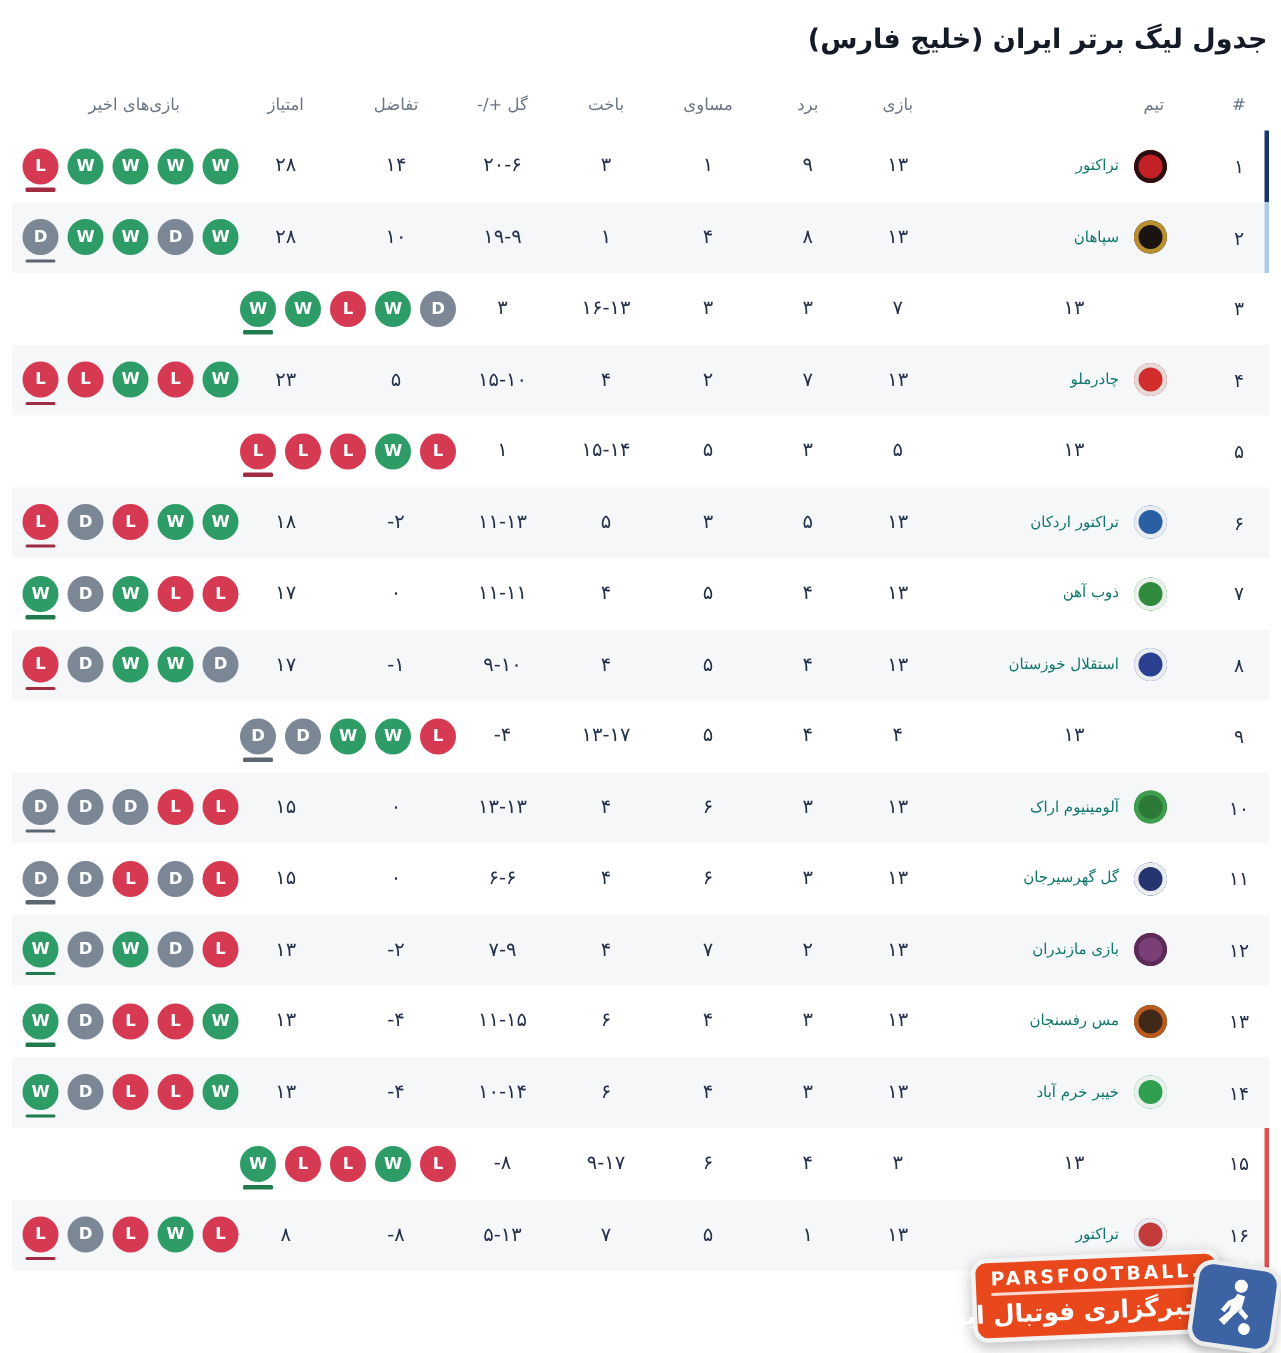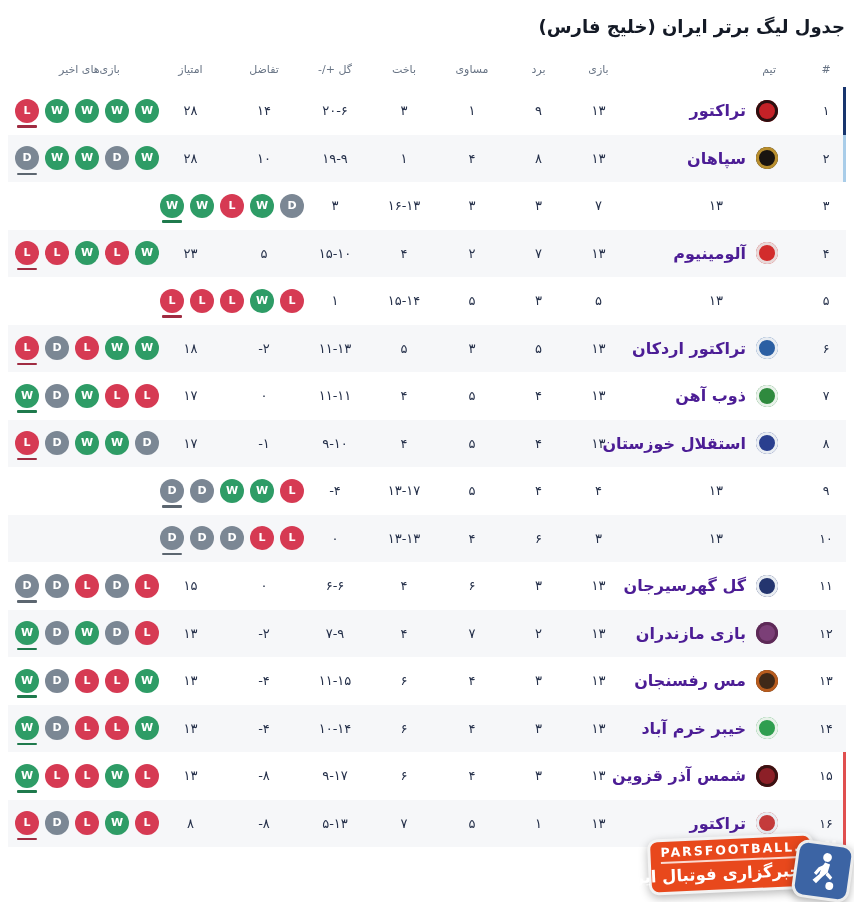--- a/index.html
+++ b/index.html
@@ -37,21 +37,21 @@
   .th-recent { text-align: center; padding-left: 18px; }
   .tr { height: 47.5px; position: relative; background: #ffffff; }
   .tr:nth-child(even) { background: #f6f7f9; }
   .td { display: flex; align-items: center; justify-content: center; font-size: 13px; color: #25304a; }
   .td-rank { font-size: 12.5px; }
   .td-team { justify-content: flex-start; padding-inline-start: 28px; gap: 10px; }
   .team-logo {
     width: 22px; height: 22px; border-radius: 50%;
     flex: 0 0 22px;
   }
-  .team-name { font-size: 16px; font-weight: 700; color: #4c1d95; white-space: nowrap; }
+  .team-name { font-size: 10px; font-weight: 400; color: #0f766e; white-space: nowrap; }
   .td-num { direction: ltr; }
   .td-form { direction: ltr; justify-content: flex-start; padding-left: 7px; }
   .fwrap { position: relative; width: 24px; height: 24px; margin-right: 6px; flex: 0 0 24px; }
   .badge {
     display: block; width: 24px; height: 24px; border-radius: 50%;
     color: #fff; font-size: 11px; font-weight: 700;
     line-height: 24px; text-align: center;
   }
   .funder {
     position: absolute; left: 2px; bottom: -5px;
@@ -209,21 +209,21 @@
             <span class="badge" style="background: rgb(123, 135, 148);">D</span>
           </span>
         </div>
 
   </div>
 
   <div class="tr">
     <div class="td td-rank">۴</div>
     <div class="td td-team">
       <span class="team-logo" style="background: rgb(210, 44, 44); box-shadow: rgb(232, 217, 217) 0px 0px 0px 3px inset;"></span>
-      <span class="team-name">آلومینیوم</span>
+      <span class="team-name">چادرملو</span>
     </div>
     <div class="td td-num">۱۳</div>
     <div class="td td-num">۷</div>
     <div class="td td-num">۲</div>
     <div class="td td-num">۴</div>
     <div class="td td-num">۱۵-۱۰</div>
     <div class="td td-num">۵</div>
     <div class="td td-num">۲۳</div>
     <div class="td td-form">
           <span class="fwrap">
@@ -403,20 +403,24 @@
           </span>
           <span class="fwrap">
             <span class="badge" style="background: rgb(214, 58, 83);">L</span>
           </span>
         </div>
 
   </div>
 
   <div class="tr">
     <div class="td td-rank">۱۰</div>
+    <div class="td td-team">
+      <span class="team-logo" style="background: rgb(45, 122, 56); box-shadow: rgb(63, 158, 77) 0px 0px 0px 3px inset;"></span>
+      <span class="team-name">آلومینیوم اراک</span>
+    </div>
     <div class="td td-num">۱۳</div>
     <div class="td td-num">۳</div>
     <div class="td td-num">۶</div>
     <div class="td td-num">۴</div>
     <div class="td td-num">۱۳-۱۳</div>
     <div class="td td-num">۰</div>
     <div class="td td-num">۱۵</div>
     <div class="td td-form">
           <span class="fwrap">
             <span class="badge" style="background: rgb(123, 135, 148);">D</span>
@@ -569,24 +573,20 @@
           </span>
           <span class="fwrap">
             <span class="badge" style="background: rgb(46, 156, 102);">W</span>
           </span>
         </div>
 
   </div>
 
   <div class="tr">
     <div class="td td-rank">۱۵</div>
-    <div class="td td-team">
-      <span class="team-logo" style="background: rgb(140, 31, 39); box-shadow: rgb(58, 18, 18) 0px 0px 0px 3px inset;"></span>
-      <span class="team-name">شمس آذر قزوین</span>
-    </div>
     <div class="td td-num">۱۳</div>
     <div class="td td-num">۳</div>
     <div class="td td-num">۴</div>
     <div class="td td-num">۶</div>
     <div class="td td-num">۹-۱۷</div>
     <div class="td td-num">-۸</div>
     <div class="td td-num">۱۳</div>
     <div class="td td-form">
           <span class="fwrap">
             <span class="badge" style="background: rgb(46, 156, 102);">W</span>

